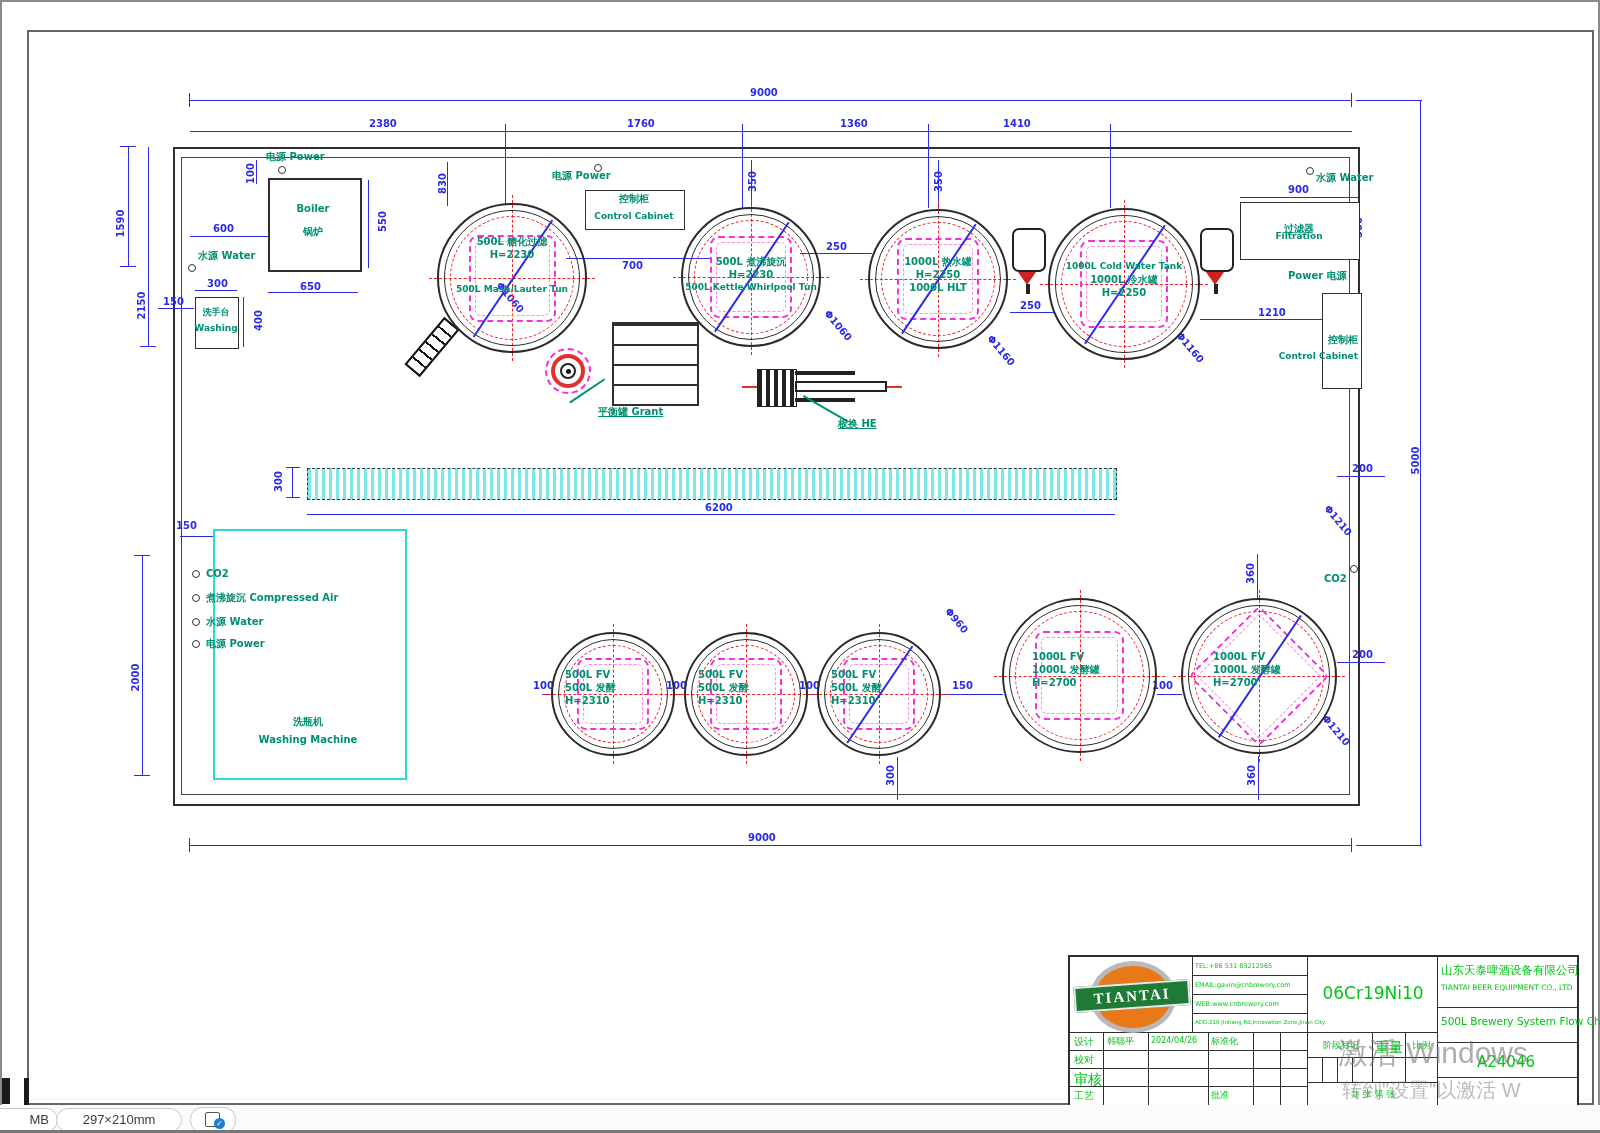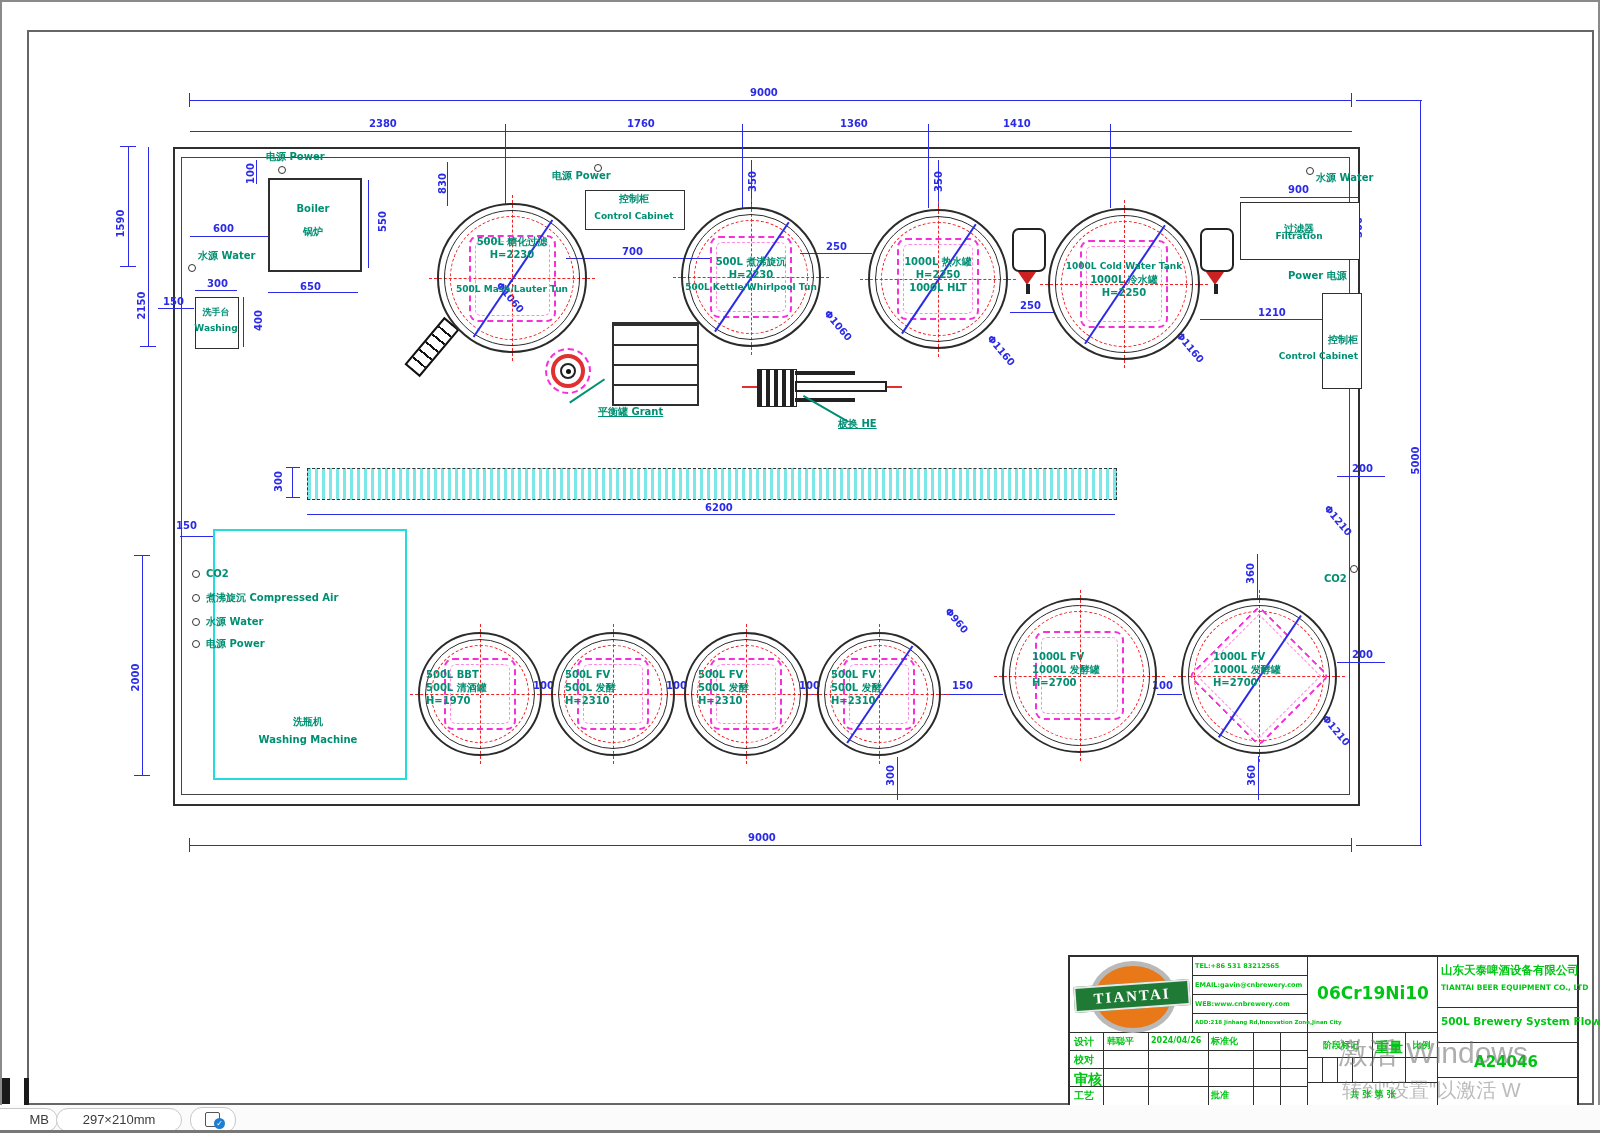--- a/index.html
+++ b/index.html
@@ -50,21 +50,21 @@
   .conv{position:absolute;border:1.5px dashed #333;
         background:repeating-linear-gradient(90deg,#7ce7e7 0 3px,#fff 3px 7px);}
   .he-plates{position:absolute;border:1px solid #222;
              background:repeating-linear-gradient(90deg,#222 0 4px,#fff 4px 8px);}
   .he-rod{position:absolute;border:2px solid #222;background:#fff;}
   .he-prong{position:absolute;background:#222;}
   .redline{position:absolute;background:#e03030;}
   
   .tb{position:absolute;border:2px solid #2f2f2f;background:#fff;}
   .tbl{position:absolute;background:#2f2f2f;}
-  .g{position:absolute;color:#00c514;font-weight:bold;white-space:nowrap;}
+  .g{position:absolute;color:#00c514;font-weight:normal;white-space:nowrap;}
   .logo{position:absolute;}
   .logo .ring{position:absolute;left:14px;top:0;width:76px;height:62px;border:5px solid #b9b9b9;border-radius:50%;background:#e87818;}
   .logo .banner{position:absolute;left:-2px;top:22px;width:112px;height:22px;background:#1e7a34;
                 border:2px solid #e8e8e8;transform:rotate(-4deg);color:#fff;
                 font:bold 15px "Liberation Serif",serif;letter-spacing:2px;text-align:center;line-height:22px;}
   .wm{position:absolute;color:rgba(120,120,120,.6);font-family:"Liberation Sans",sans-serif;}
   
   .statusbar{position:absolute;left:0;top:1105px;width:1600px;height:25px;background:#fbfbfb;}
   .pill{position:absolute;height:22px;border:1px solid #c8c8c8;border-radius:12px;background:#fff;
         color:#3a3a3a;font-size:13px;line-height:22px;text-align:center;font-family:"Liberation Sans",sans-serif;}
@@ -157,21 +157,21 @@
   <div class="dim v" style="left:128px;top:300px;">2150</div>
   <div class="dim v" style="left:122px;top:672px;">2000</div>
   <div class="dim" style="left:213px;top:223px;">600</div>
   <div class="dim v" style="left:240px;top:168px;">100</div>
   <div class="dim" style="left:300px;top:281px;">650</div>
   <div class="dim v" style="left:372px;top:216px;">550</div>
   <div class="dim" style="left:207px;top:278px;">300</div>
   <div class="dim" style="left:163px;top:296px;">150</div>
   <div class="dim v" style="left:248px;top:315px;">400</div>
   <div class="dim v" style="left:432px;top:178px;">830</div>
-  <div class="dim" style="left:622px;top:246px;">700</div>
+  <div class="dim" style="left:622px;top:260px;">700</div>
   <div class="dim v" style="left:742px;top:176px;">350</div>
   <div class="dim v" style="left:928px;top:176px;">350</div>
   <div class="dim" style="left:826px;top:241px;">250</div>
   <div class="dim" style="left:1020px;top:300px;">250</div>
   <div class="dim" style="left:1288px;top:184px;">900</div>
   <div class="dim v" style="left:1348px;top:222px;">500</div>
   <div class="dim" style="left:1258px;top:307px;">1210</div>
   <div class="dim" style="left:1352px;top:463px;">200</div>
   <div class="dim" style="left:1352px;top:649px;">200</div>
   <div class="dim v" style="left:1240px;top:568px;">360</div>
@@ -327,35 +327,20 @@
       </div>
     <div class="t-diag"></div>
     <div class="t-label" style="top:52px;">
       <div class="en">1000L Cold Water Tank</div>
       <div>1000L 冷水罐</div>
       <div>H=2250</div>
     </div>
   </div>
 
 
-  <div class="tank" style="left:418px;top:632px;width:124px;height:124px;">
-    <div class="t-ch"></div>
-      <div class="t-cv"></div>
-    <div class="t-outer"></div>
-      <div class="t-inner"></div>
-    <div class="t-red"></div>
-    <div class="t-sq">
-        <div class="in"></div>
-      </div>
-    <div class="t-label" style="top:36px;text-align:left;left:8px;">
-      <div>500L BBT</div>
-      <div>500L 清酒罐</div>
-      <div>H=1970</div>
-    </div>
-  </div>
 
   <div class="tank" style="left:551px;top:632px;width:124px;height:124px;">
     <div class="t-ch"></div>
       <div class="t-cv"></div>
     <div class="t-outer"></div>
       <div class="t-inner"></div>
     <div class="t-red"></div>
     <div class="t-sq">
         <div class="in"></div>
       </div>

